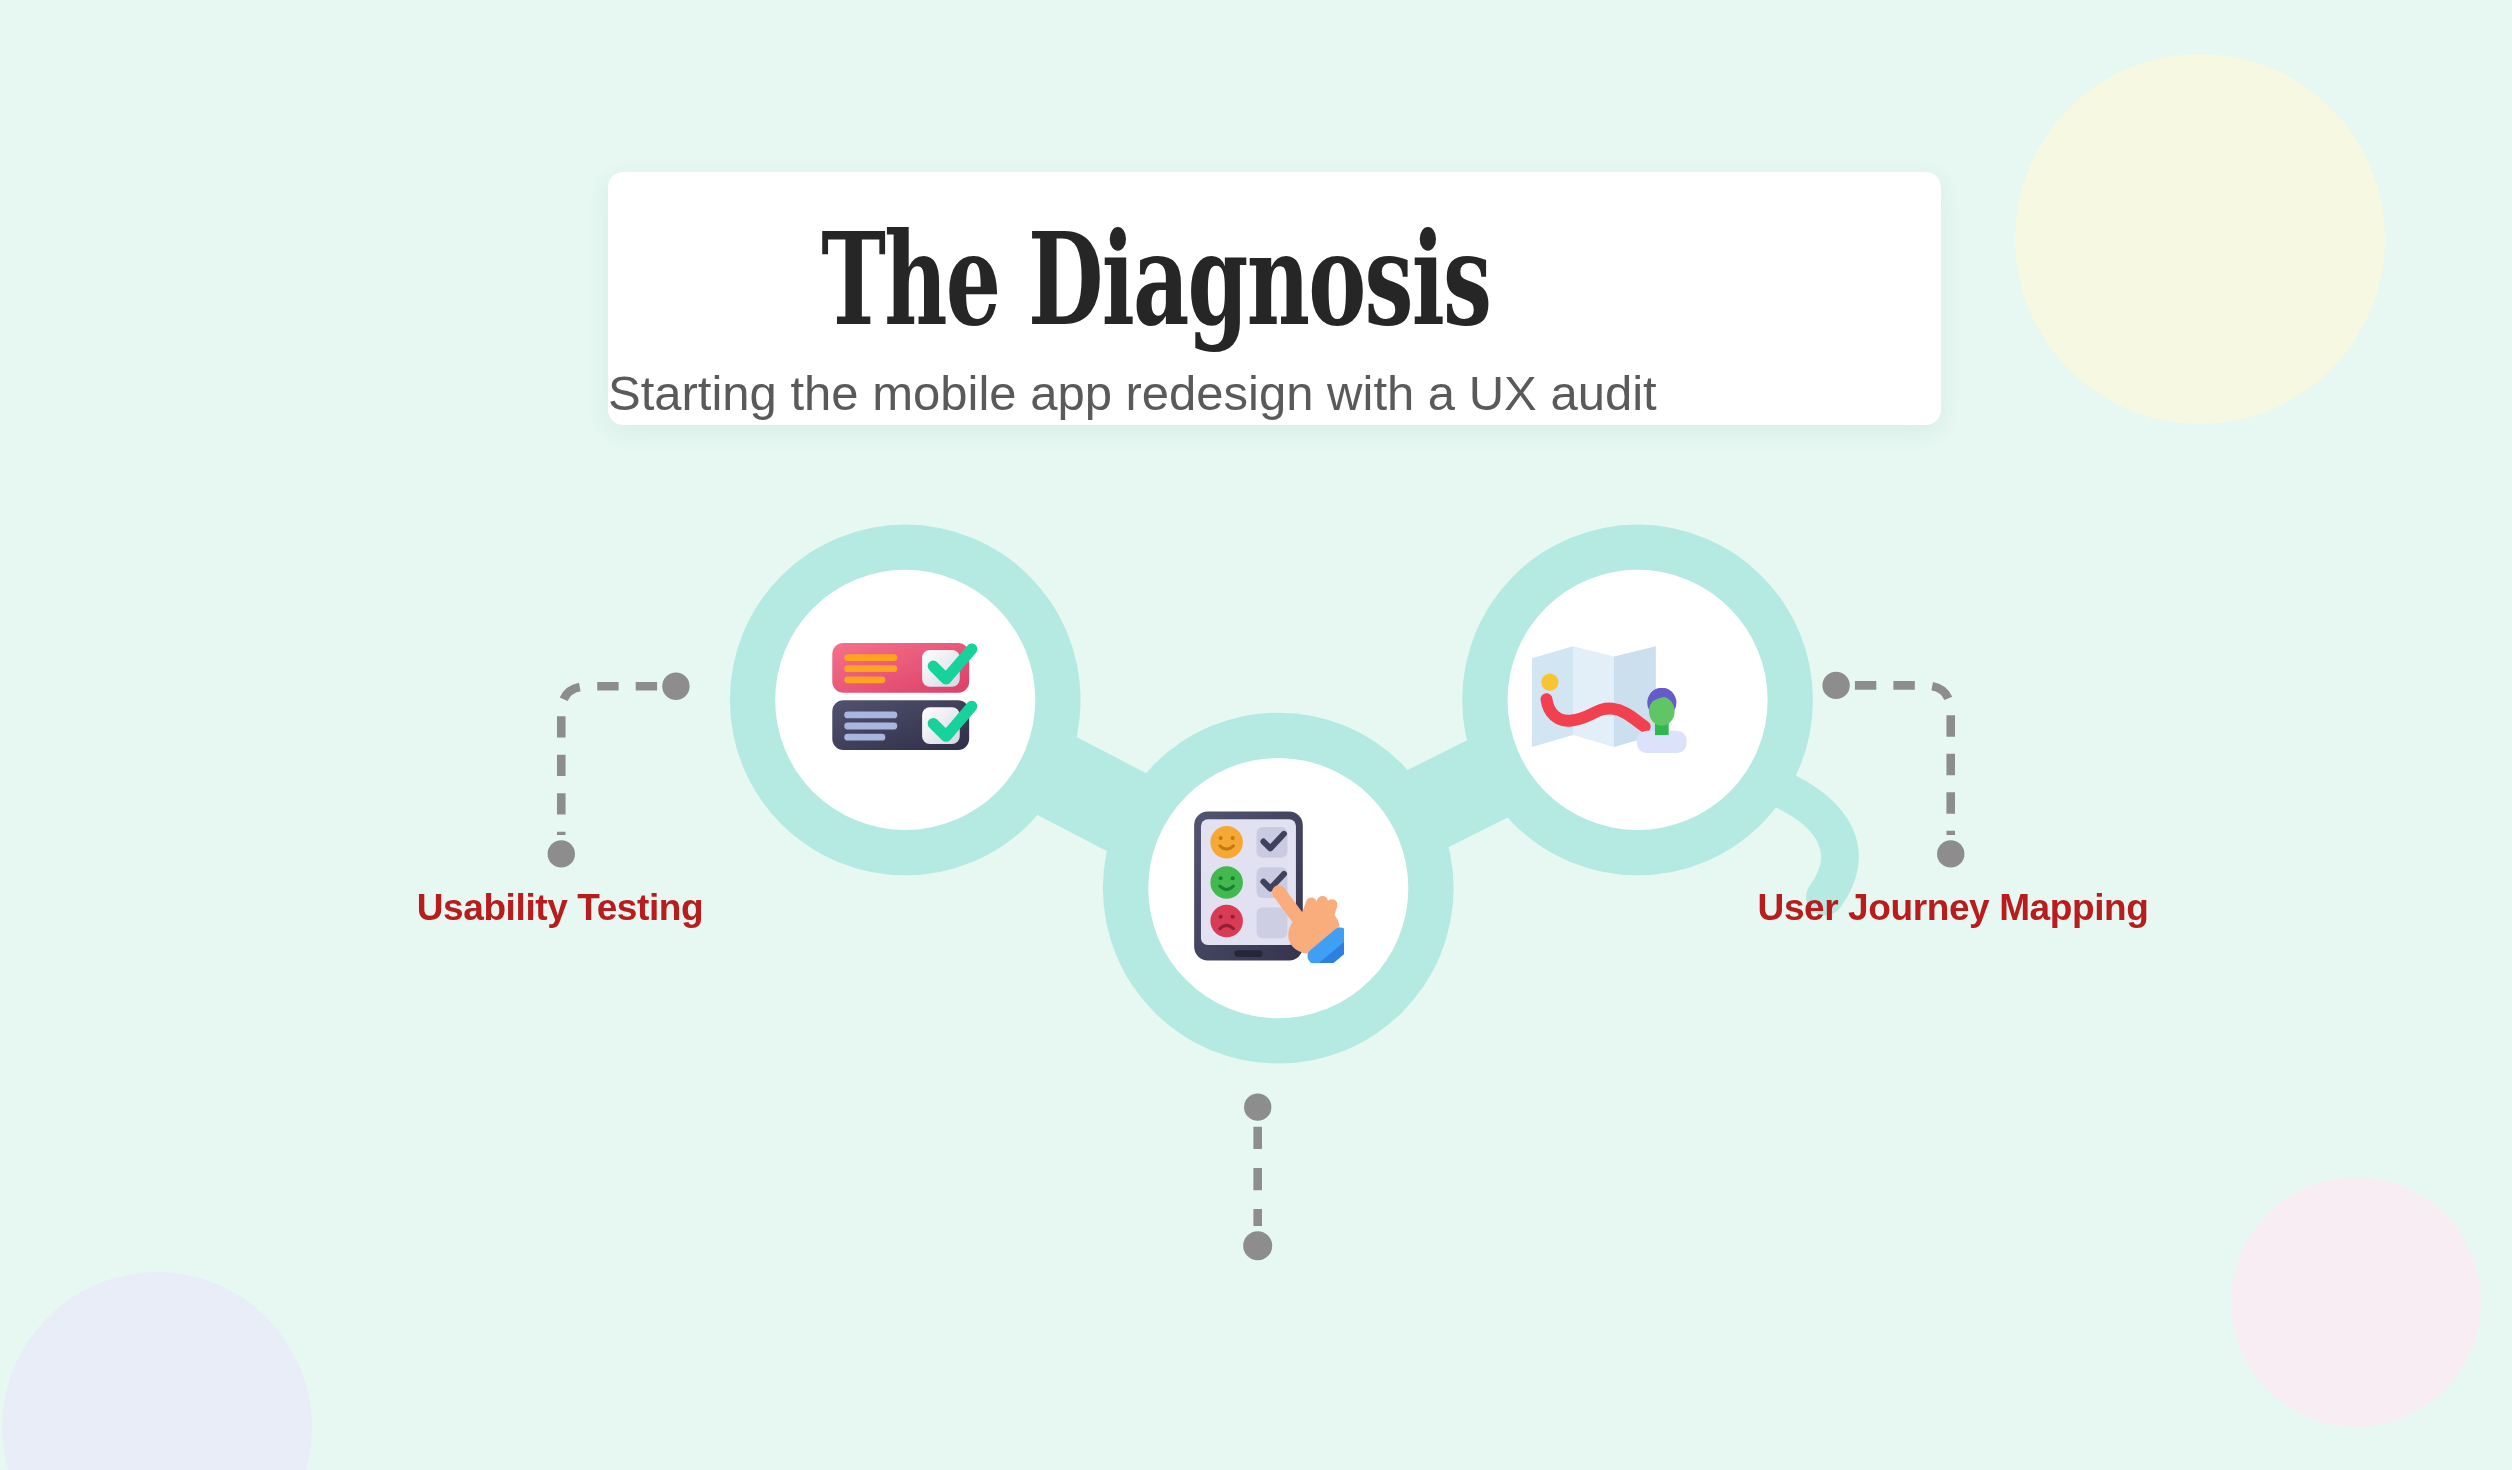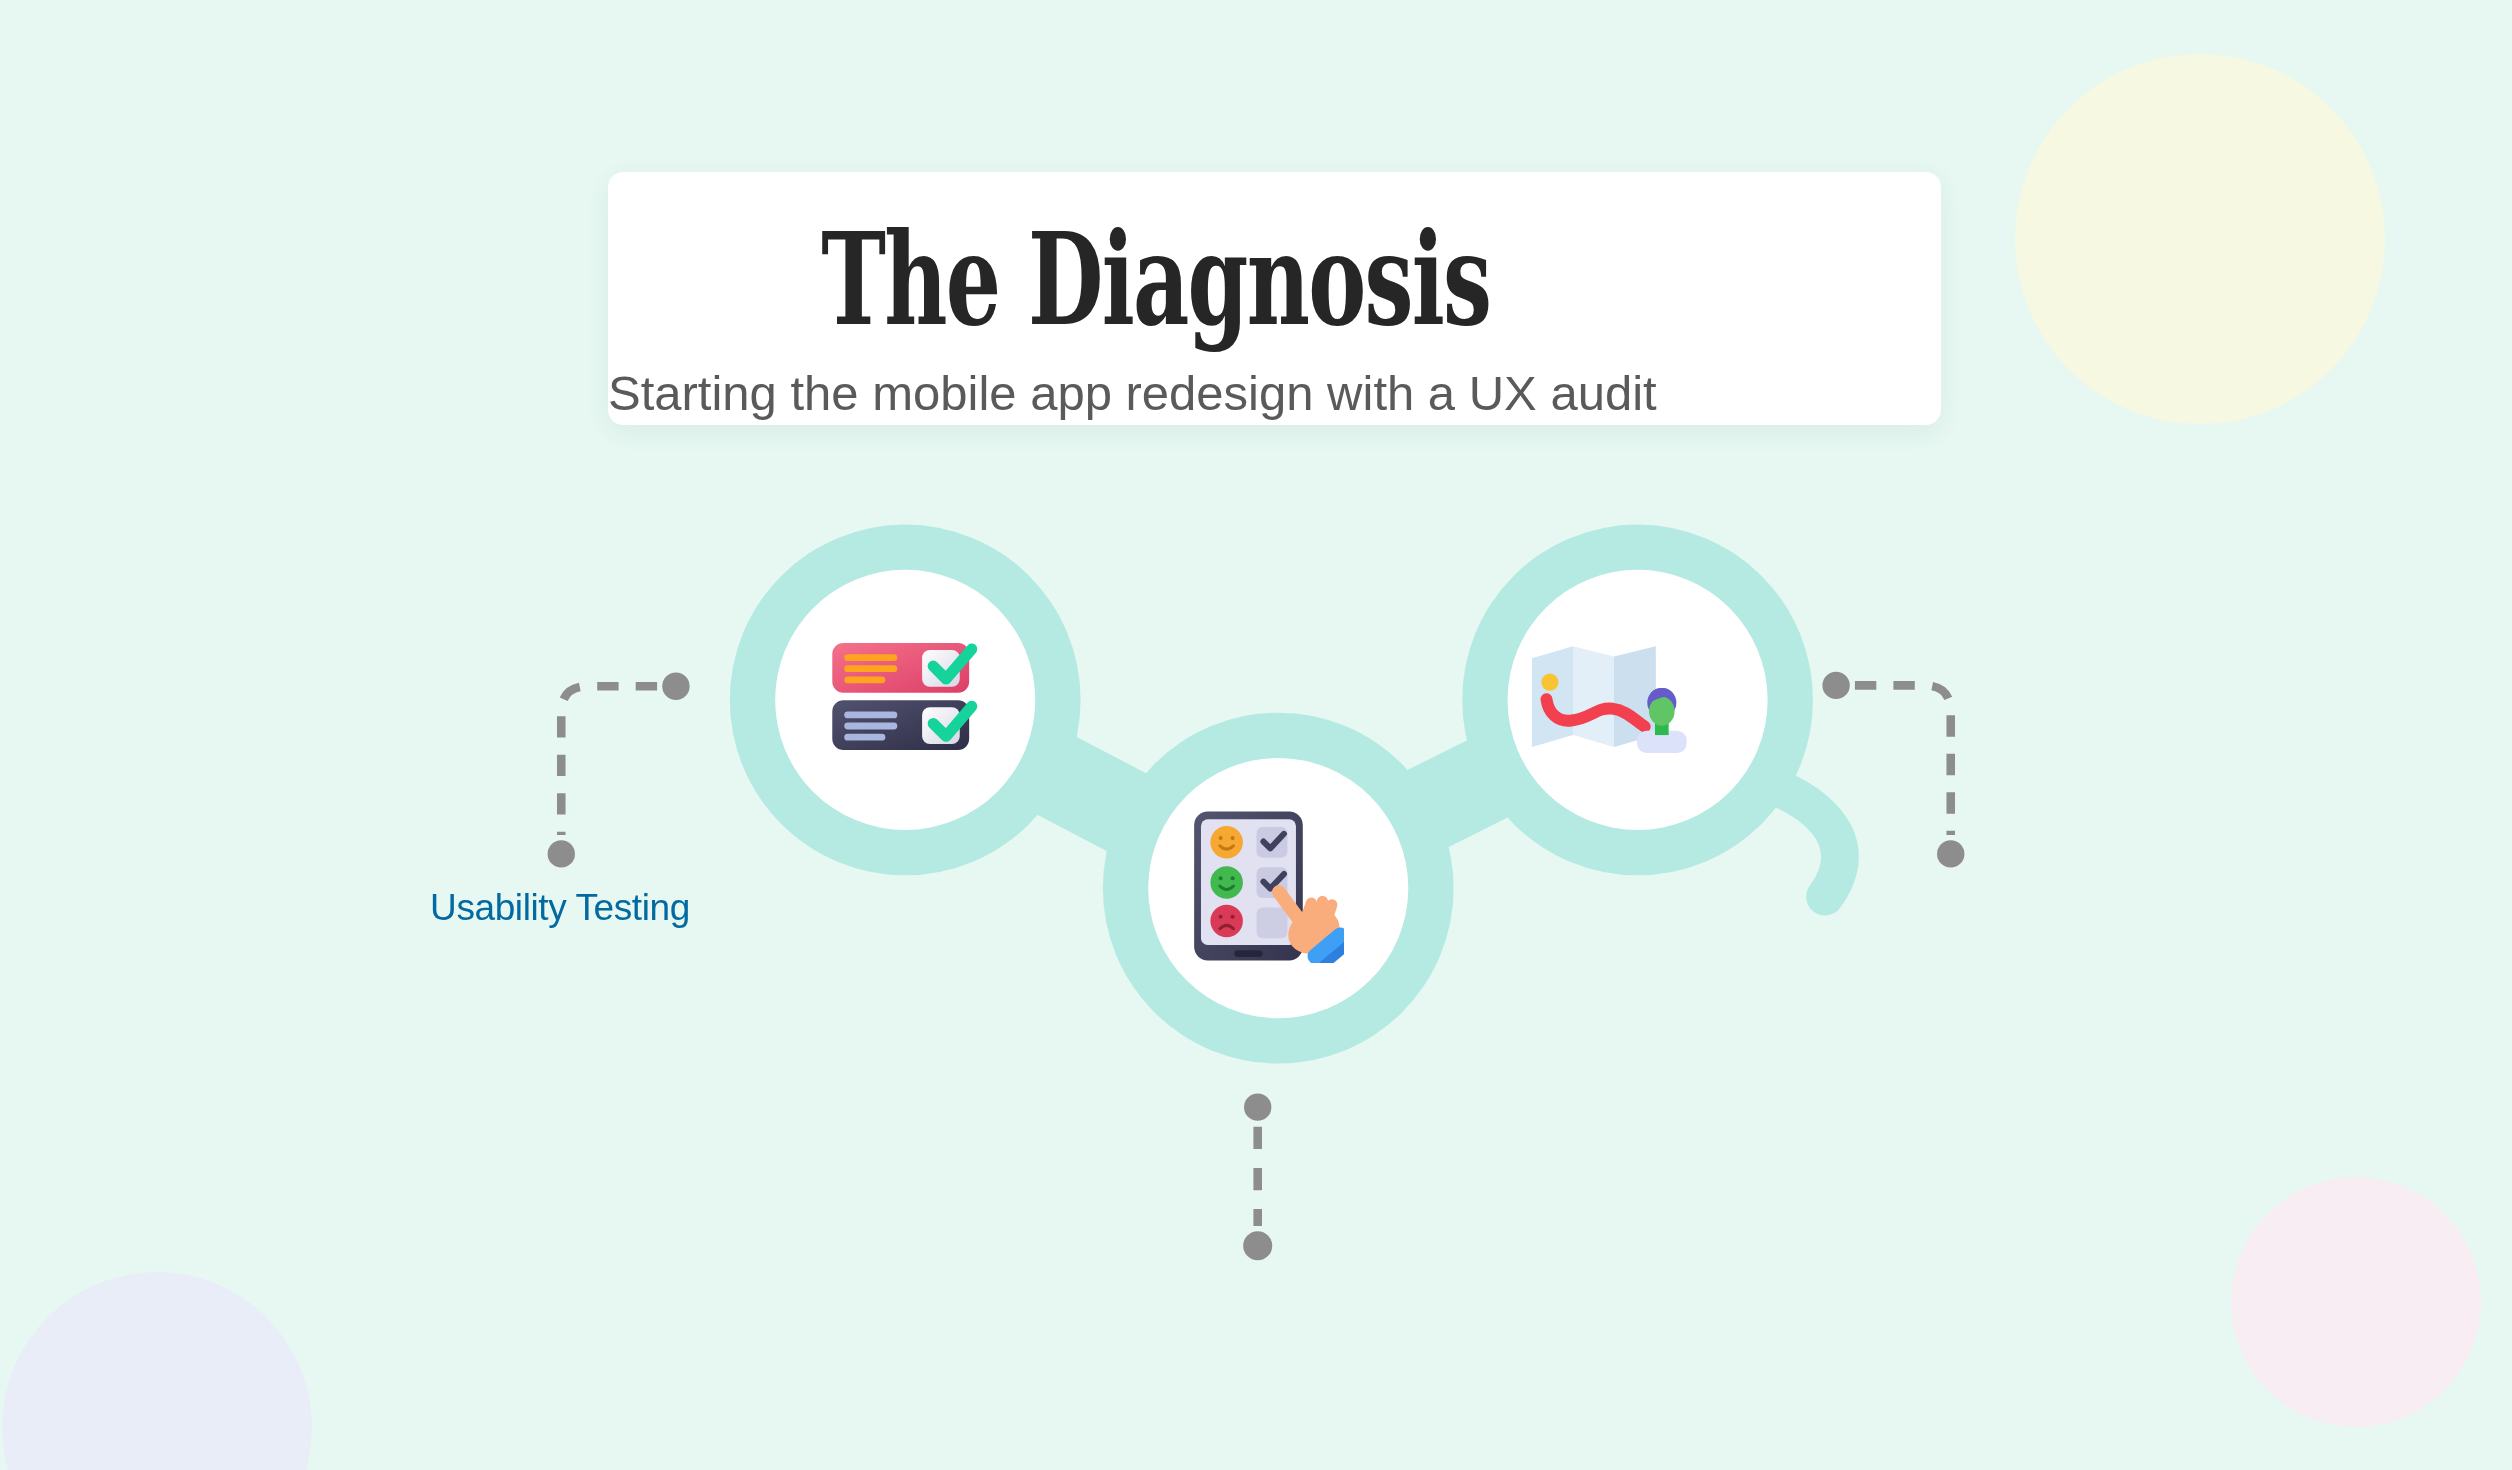--- a/index.html
+++ b/index.html
@@ -34,22 +34,22 @@
     margin-top:28px;font-size:49px;line-height:53px;color:#5a5a5a;
     white-space:nowrap;
   }
 
   .overlay{position:absolute;left:0;top:0;}
 
   .icon-svg{position:absolute;}
 
   .node-label{
     position:absolute;transform:translateX(-50%);
-    font-weight:normal;font-size:37px;line-height:44px;
-    letter-spacing:-0.4px;color:#0369a1;white-space:nowrap;
+    font-weight:bold;font-size:37px;line-height:44px;
+    letter-spacing:-0.4px;color:#b91c1c;white-space:nowrap;
   }
   .label-usability{left:560px;top:886px;}
   .label-surveys{left:1281px;top:1275px;}
   .label-journey{left:1953px;top:886px;}
 </style>
 </head>
 <body>
 
 <div class="stage">
 
@@ -177,15 +177,16 @@
       <path d="M136,72 C135,53 144,49 152,49 C162,49 169,55 168,72 C166,62 161,58 152,60 C144,62 138,65 136,72 Z" fill="#665bca"></path>
     </g>
   </svg>
 
   <div class="card">
     <div class="title">The Diagnosis</div>
     <div class="subtitle">Starting the mobile app redesign with a UX audit</div>
   </div>
 
   <div class="node-label label-usability">Usability Testing</div>
+  <div class="node-label label-journey">User Journey Mapping</div>
 
 </div>
 
 
 </body></html>

